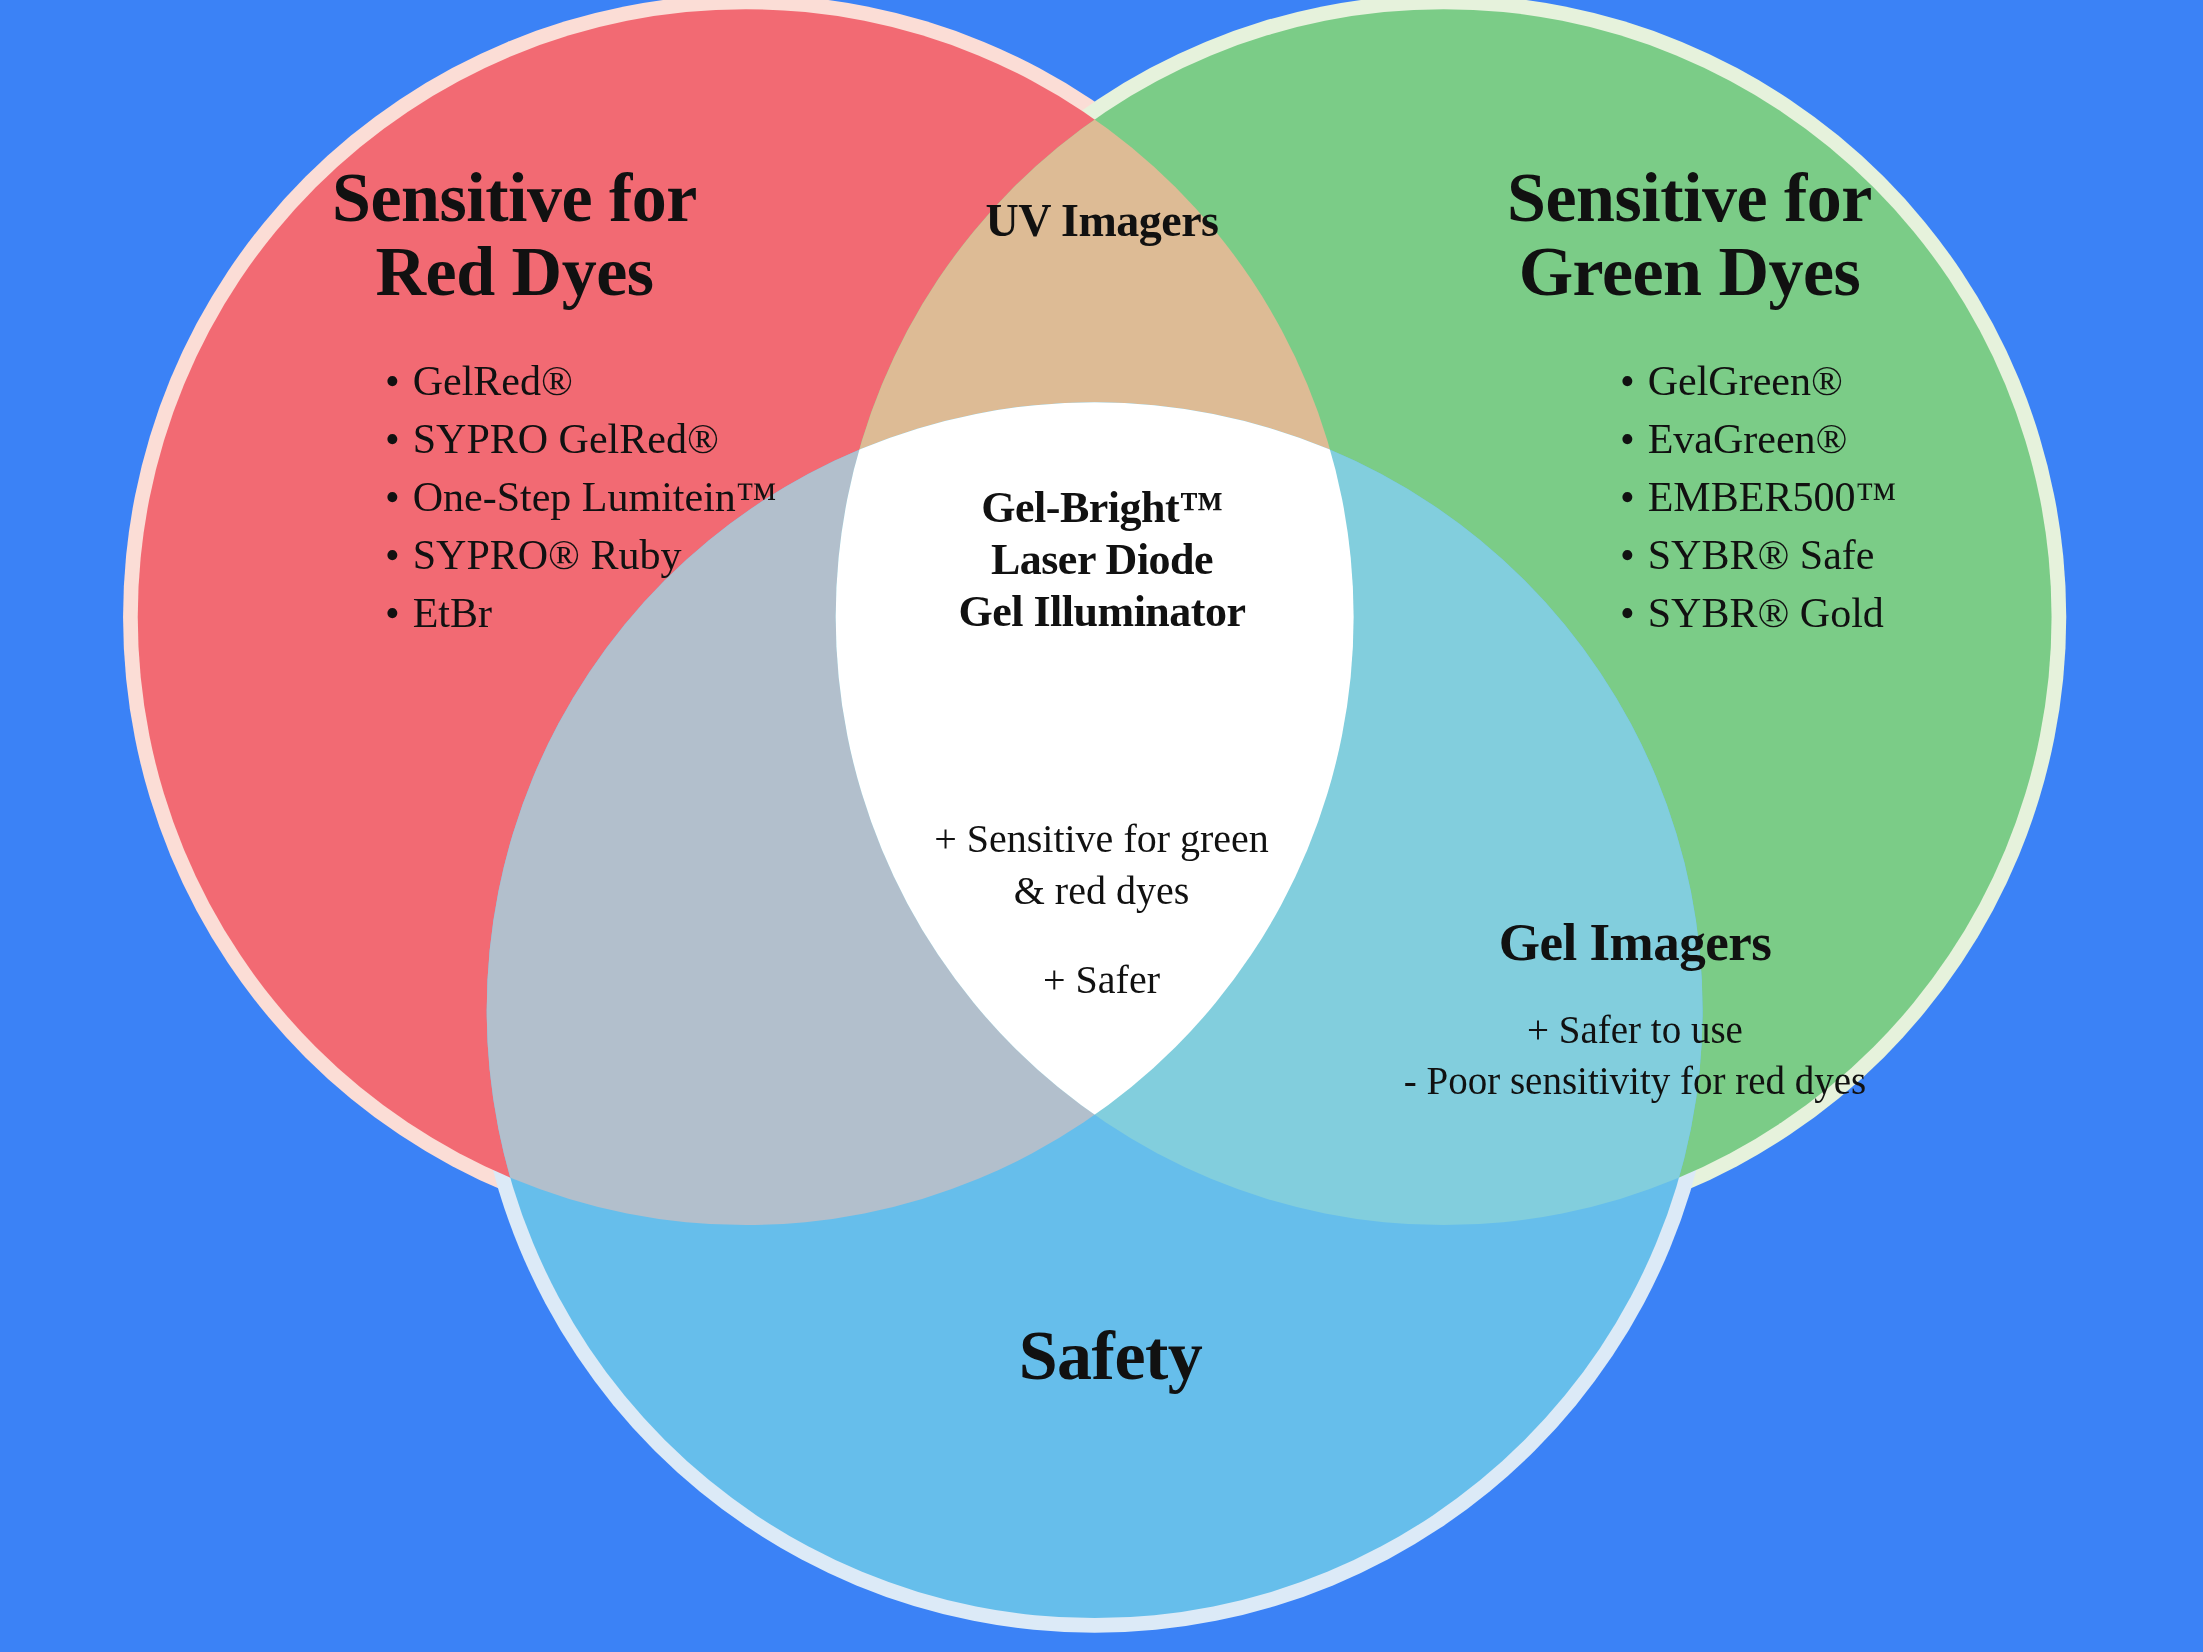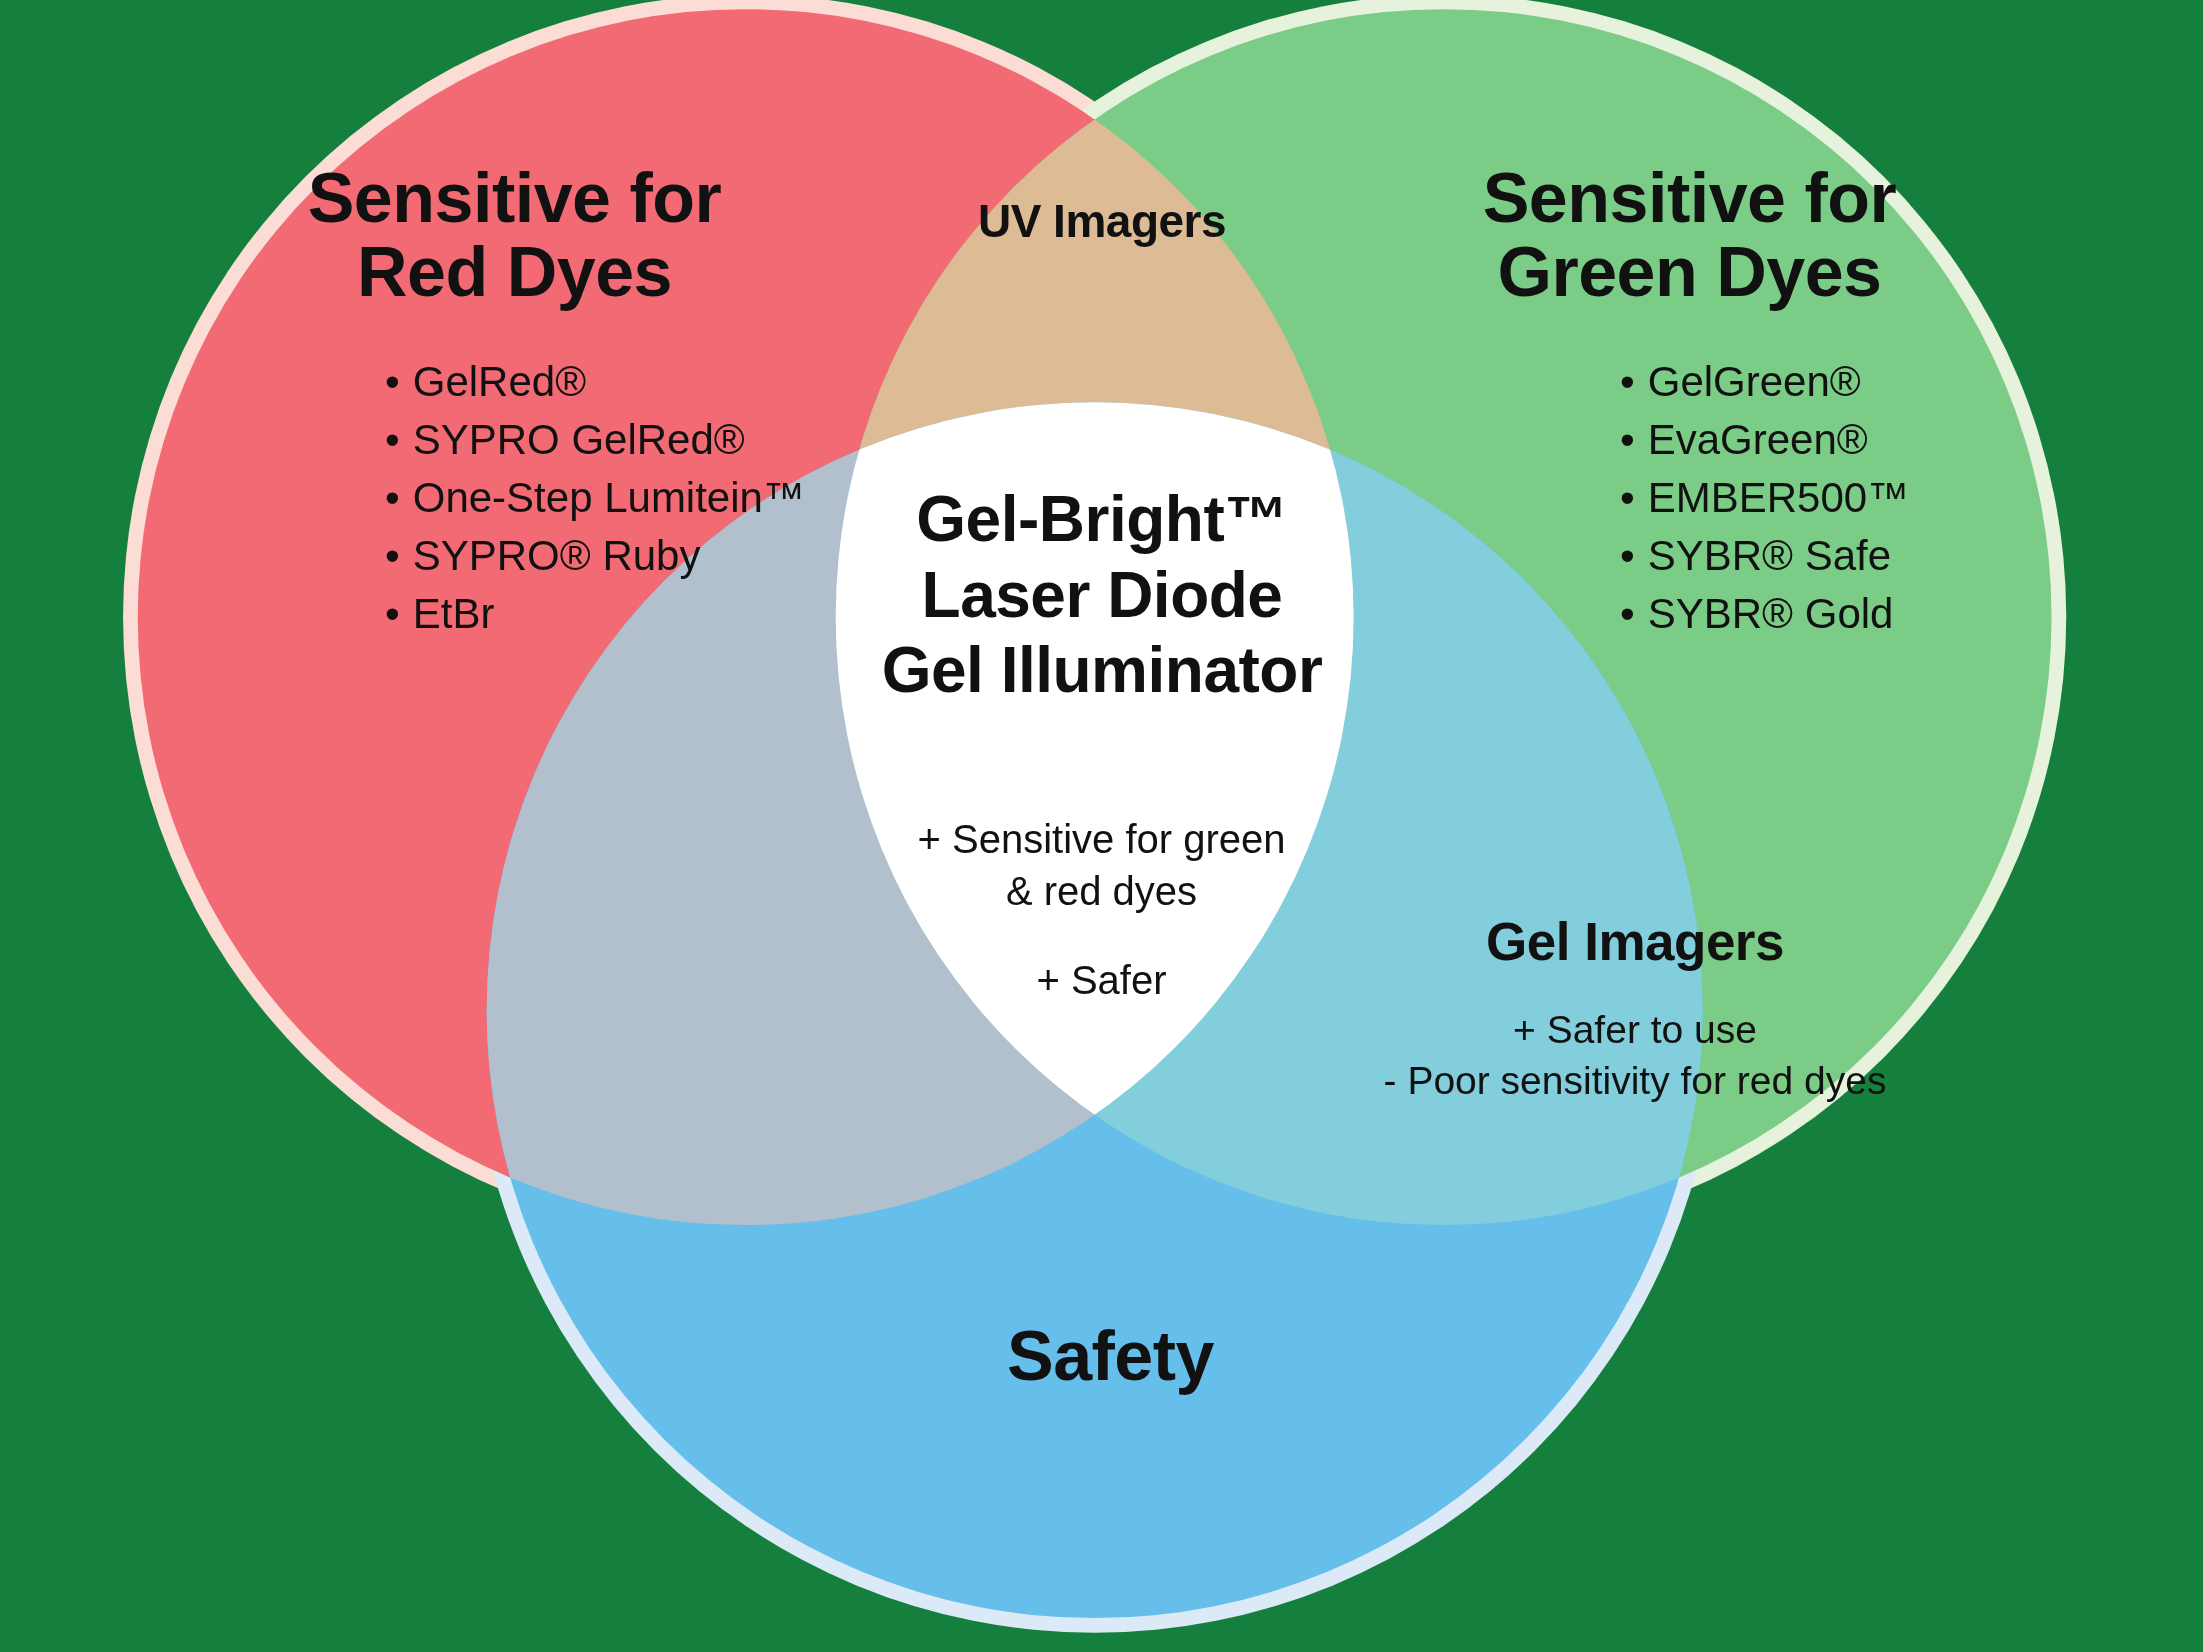--- a/index.html
+++ b/index.html
@@ -2,40 +2,40 @@
 <html style="font-size:14.7px"><head>
 <meta charset="utf-8">
 <title>Gel-Bright Venn Diagram</title>
 <style>
   html,body{margin:0;padding:0;background:#ffffff;}
   body{
     width:2204px;height:1653px;overflow:hidden;
     font-family:"Liberation Sans","DejaVu Sans",sans-serif;
     color:#0d0d0d;
   }
-  #stage{position:relative;width:2204px;height:1653px;background:#15803d;}
+  #stage{position:relative;width:2204px;height:1653px;background:#3b82f6;font-family:Liberation Serif, serif;}
   svg#venn{position:absolute;left:0;top:0;width:2204px;height:1653px;display:block;}
 
   .txt{position:absolute;text-align:center;color:#111111;}
   .heading{
     font-weight:bold;line-height:1.06;letter-spacing:-0.5px;
   }
   .h-big{font-size:70px;}
   .h-mid{font-size:53px;}
   .h-sm{font-size:46px;}
   .bullets{
     list-style:none;margin:4px;padding:0;text-align:left;
     font-size:42px;line-height:1.38;
   }
   .bullets li{white-space:nowrap;}
   .bullets li::before{content:"\2022";margin-right:13px;}
   .body-txt{font-size:40px;line-height:1.30;}
   .body-txt-sm{font-size:39px;line-height:1.30;}
   .center-title{
-    font-weight:bold;font-size:64px;line-height:1.18;letter-spacing:-0.5px;
+    font-weight:bold;font-size:44px;line-height:1.18;letter-spacing:-0.5px;
   }
   .nowrap{white-space:nowrap;}
 
   
   #red-heading{left:230px;top:161px;width:569px;}
   #red-list{left:381px;top:349px;width:643px;}
   #green-heading{left:1405px;top:161px;width:569px;}
   #green-list{left:1616px;top:349px;width:643px;}
   #uv-block{left:863px;top:197px;width:478px;}
   #center-block{left:790px;top:482px;width:624px;}

